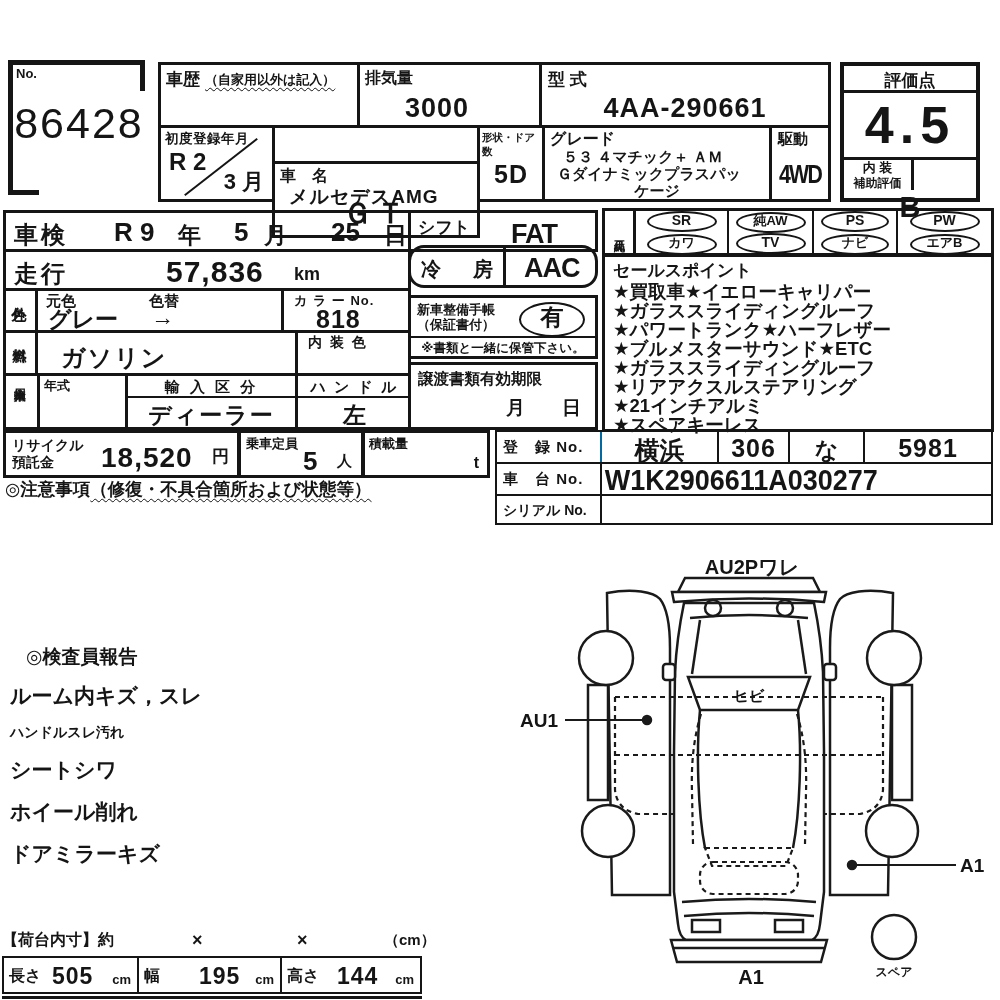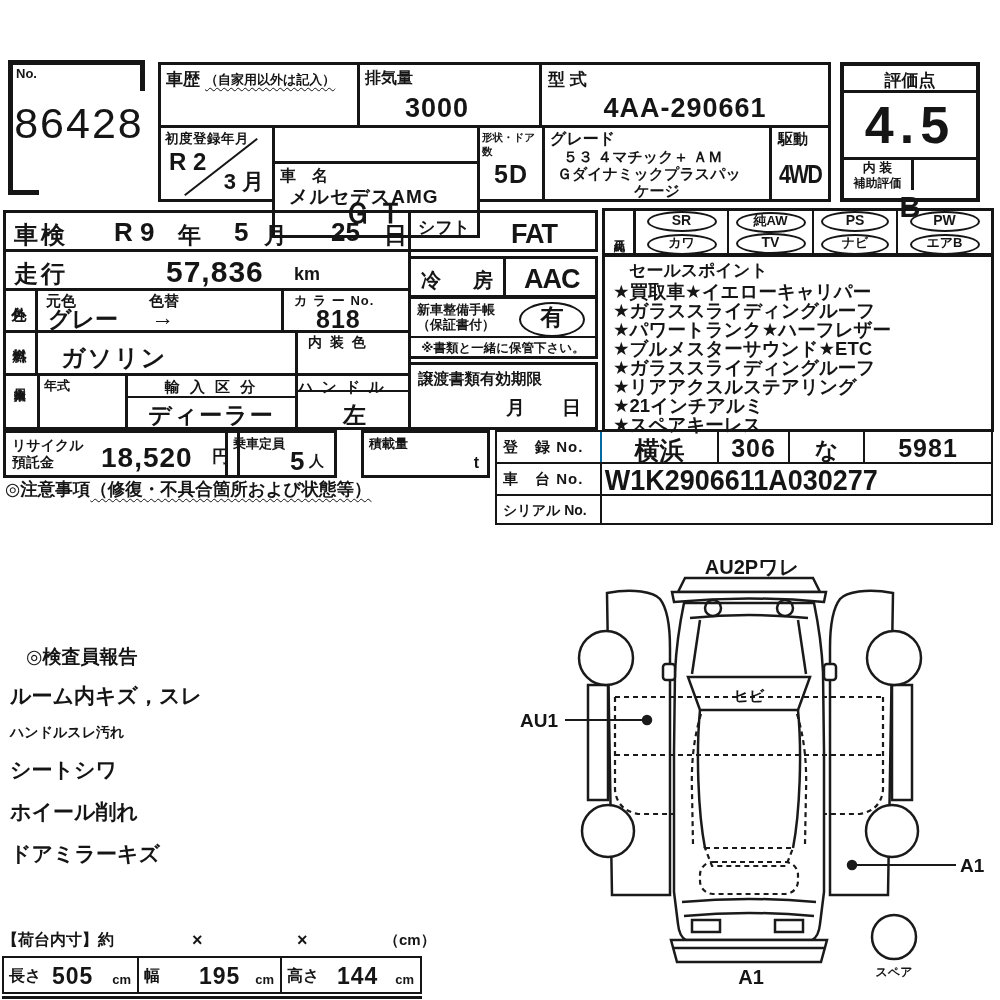--- a/index.html
+++ b/index.html
@@ -122,30 +122,30 @@
   </div>
 
   <div class="abs b3" style="left:3px;top:373px;width:408px;height:57px;">
     <div class="vert" style="position:absolute;left:8px;top:3px;font-size:12px;">輸入車用</div>
     <div class="abs" style="left:31px;top:0;bottom:0;border-left:3px solid #151515;"></div>
     <span style="position:absolute;left:38px;top:1px;font-size:13px;">年式</span>
     <div class="abs" style="left:119px;top:0;bottom:0;border-left:3px solid #151515;"></div>
     <div class="abs" style="left:122px;top:0;width:167px;height:22px;border-bottom:2.5px solid #151515;text-align:center;font-size:15px;letter-spacing:3px;padding-top:2px;">輸 入 区 分</div>
     <div class="abs" style="left:122px;top:24px;width:167px;text-align:center;font-size:23px;letter-spacing:2px;">ディーラー</div>
     <div class="abs" style="left:289px;top:0;bottom:0;border-left:3px solid #151515;"></div>
-    <div class="abs" style="left:292px;top:0;width:113px;height:16px;border-bottom:2.5px solid #151515;text-align:left;font-size:15px;letter-spacing:2px;padding-top:2px;">ハ ン ド ル</div>
+    <div class="abs" style="left:292px;top:0;width:113px;height:22px;border-bottom:2.5px solid #151515;text-align:center;font-size:15px;letter-spacing:2px;padding-top:2px;">ハ ン ド ル</div>
     <div class="abs" style="left:292px;top:24px;width:113px;text-align:center;font-size:23px;">左</div>
   </div>
 
   <div class="abs b3" style="left:408px;top:210px;width:190px;height:42px;">
     <span style="position:absolute;left:7px;top:3px;font-size:17px;">シフト</span>
     <span style="position:absolute;left:100px;top:6px;font-size:27px;letter-spacing:-1px;">FAT</span>
   </div>
 
-  <div class="abs b3" style="left:408px;top:256px;width:190px;height:43px;">
+  <div class="abs b3" style="left:408px;top:245px;width:190px;height:43px;border-radius:16px;">
     <span style="position:absolute;left:10px;top:8px;font-size:20px;letter-spacing:6px;">冷　房</span>
     <div class="abs" style="left:92px;top:0;bottom:0;border-left:3px solid #151515;"></div>
     <span style="position:absolute;left:113px;top:5px;font-size:27px;letter-spacing:-1px;">AAC</span>
   </div>
 
   <div class="abs b3" style="left:408px;top:295px;width:190px;height:64px;">
     <div style="position:absolute;left:6px;top:4px;font-size:13px;line-height:15px;">
       <div>新車整備手帳</div>
       <div>（保証書付）</div>
     </div>
@@ -169,40 +169,40 @@
       <div style="border-right:2.5px solid #151515;text-align:center;"><span class="oval" style="width:64px;height:17px;font-size:14px;">PS</span></div>
       <div style="text-align:center;"><span class="oval" style="width:66px;height:17px;font-size:14px;">PW</span></div>
       <div style="border-right:2.5px solid #151515;text-align:center;"><span class="oval" style="width:66px;height:17px;font-size:13px;">カワ</span></div>
       <div style="border-right:2.5px solid #151515;text-align:center;"><span class="oval" style="width:66px;height:17px;font-size:14px;">TV</span></div>
       <div style="border-right:2.5px solid #151515;text-align:center;"><span class="oval" style="width:64px;height:17px;font-size:13px;">ナビ</span></div>
       <div style="text-align:center;"><span class="oval" style="width:66px;height:17px;font-size:13px;">エアB</span></div>
     </div>
   </div>
 
   <div class="abs b3" style="left:602px;top:254px;width:392px;height:178px;padding:2px 8px;">
-    <div style="font-size:17px;margin-left:16px;">セールスポイント</div>
+    <div style="font-size:17px;">セールスポイント</div>
     <div style="font-size:18.5px;line-height:19px;">★買取車★イエローキャリパー</div>
     <div style="font-size:18.5px;line-height:19px;">★ガラススライディングルーフ</div>
     <div style="font-size:18.5px;line-height:19px;">★パワートランク★ハーフレザー</div>
     <div style="font-size:18.5px;line-height:19px;">★ブルメスターサウンド★ETC</div>
     <div style="font-size:18.5px;line-height:19px;">★ガラススライディングルーフ</div>
     <div style="font-size:18.5px;line-height:19px;">★リアアクスルステアリング</div>
     <div style="font-size:18.5px;line-height:19px;">★21インチアルミ</div>
     <div style="font-size:18.5px;line-height:19px;">★スペアキーレス</div>
   </div>
 
   <div class="abs b3" style="left:3px;top:430px;width:237px;height:48px;">
     <div style="position:absolute;left:6px;top:4px;font-size:14px;line-height:17px;">
       <div>リサイクル</div>
       <div>預託金</div>
     </div>
     <span class="num" style="position:absolute;left:95px;top:9px;font-size:28px;">18,520</span>
     <span style="position:absolute;right:8px;top:12px;font-size:17px;">円</span>
   </div>
-  <div class="abs b3" style="left:225px;top:430px;width:112px;height:48px;">
+  <div class="abs b3" style="left:238px;top:430px;width:127px;height:48px;">
     <span style="position:absolute;left:5px;top:2px;font-size:13px;">乗車定員</span>
     <span class="num" style="position:absolute;left:62px;top:13px;font-size:26px;">5</span>
     <span style="position:absolute;right:10px;bottom:4px;font-size:15px;">人</span>
   </div>
   <div class="abs" style="left:5px;top:477px;font-size:17.5px;">
     <span>◎注意事項</span><span class="wavy">（修復・不具合箇所および状態等）</span>
   </div>
 
   <div class="abs b3" style="left:361px;top:430px;width:129px;height:48px;">
     <span style="position:absolute;left:5px;top:2px;font-size:13px;">積載量</span>

